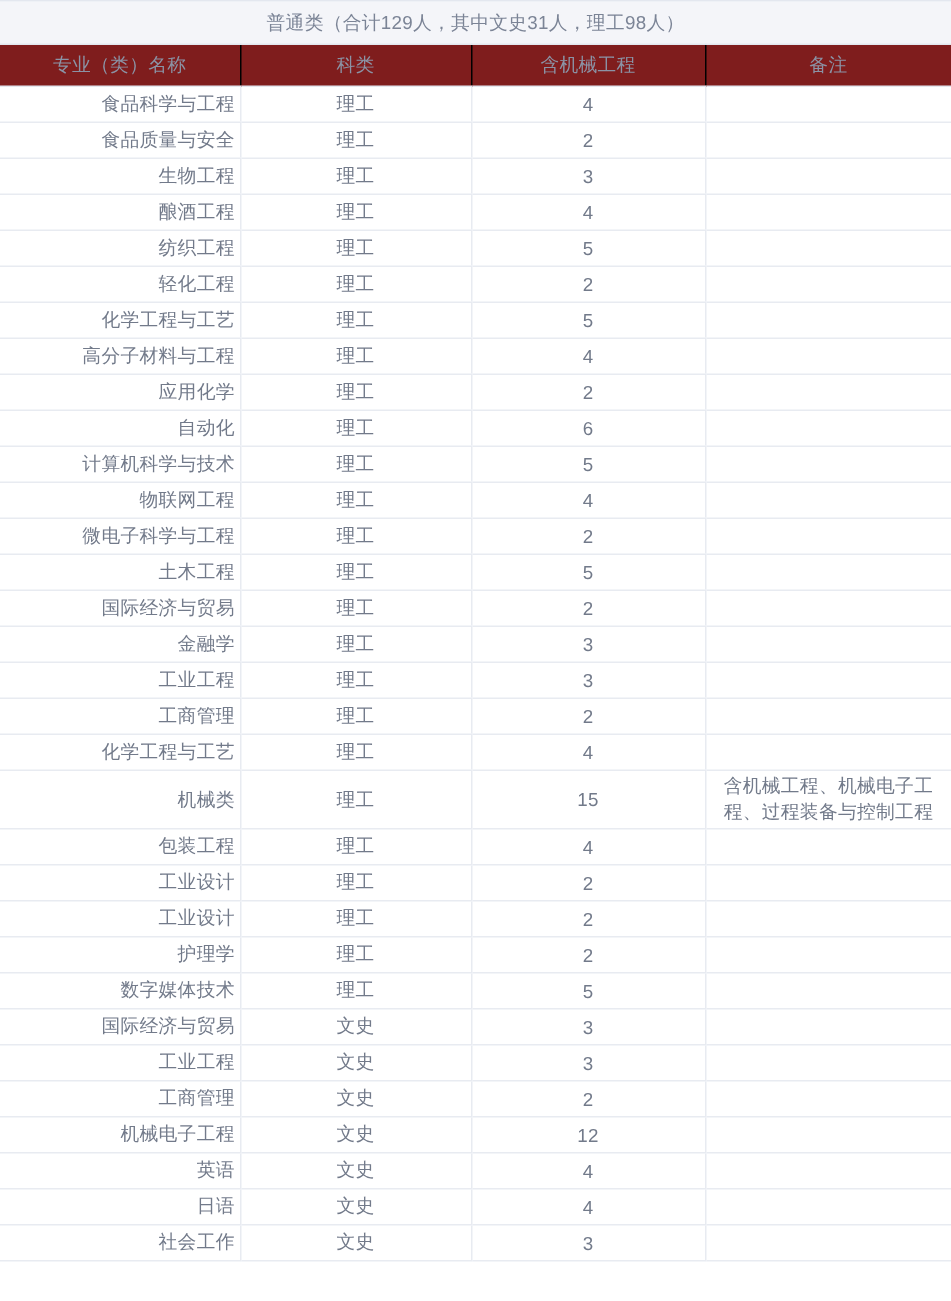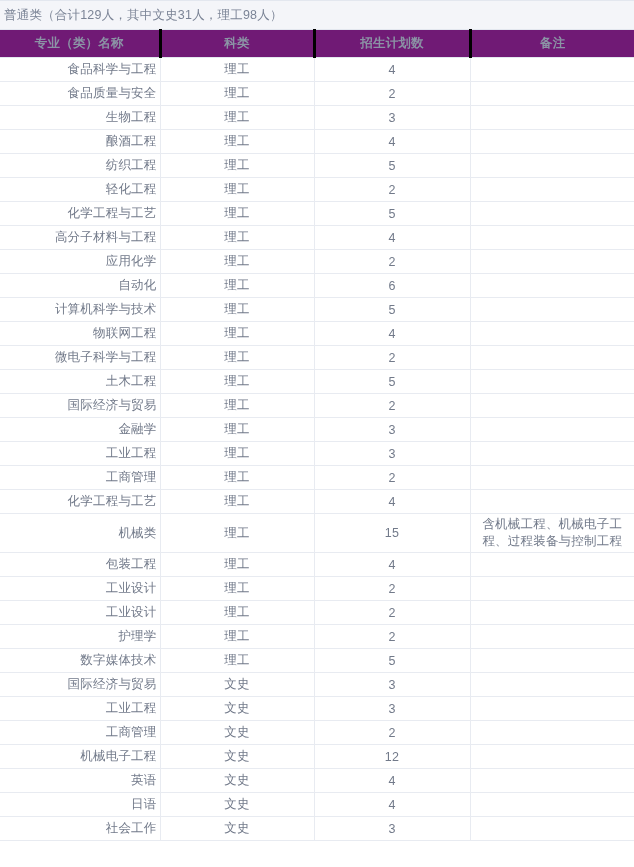--- a/index.html
+++ b/index.html
@@ -33,41 +33,42 @@
   table.plan-table col.c-major  { width: 160px; }
   table.plan-table col.c-cat    { width: 154px; }
   table.plan-table col.c-count  { width: 156px; }
   table.plan-table col.c-remark { width: 164px; }
 
   .title-row td {
     background: #f4f5f9;
     border: 1px solid #e3e7ef;
     border-left: none;
     border-right: none;
+    text-align: center;
     font-size: 12.5px;
     color: #7b8496;
     height: 28px;
     padding: 0 4px;
     letter-spacing: 0.2px;
   }
 
   .head-row th {
-    background: #701a75;
+    background: #7f1d1d;
     border: 1px solid #e3e7ef;
     border-left: none;
     border-right: none;
-    font-weight: bold;
+    font-weight: normal;
     font-size: 12.5px;
     color: #8b93a5;
     height: 27px;
     padding: 0 4px;
     text-align: center;
     letter-spacing: 0.2px;
   }
-  .head-row th + th { border-left: 3px solid #000000; }
+  .head-row th + th { border-left: 1px solid #000000; }
 
   .data-row td {
     border-bottom: 1px solid #e8ebf1;
     border-left: 1px solid #e8ebf1;
     height: 23px;
     font-size: 12.5px;
     color: #727a8a;
     text-align: center;
     padding: 0 3px;
     background: #ffffff;
@@ -109,21 +110,21 @@
       <col class="c-count">
       <col class="c-remark">
     </colgroup>
     <thead>
       <tr class="title-row">
         <td colspan="4">普通类（合计129人，其中文史31人，理工98人）</td>
       </tr>
       <tr class="head-row">
         <th>专业（类）名称</th>
         <th>科类</th>
-        <th>招生计划数</th>
+        <th>含机械工程</th>
         <th>备注</th>
       </tr>
     </thead>
     <tbody id="table-body">
         <tr class="data-row">
           <td>食品科学与工程</td>
           <td>理工</td>
           <td>4</td>
           <td class="remark-cell"></td>
         </tr>

